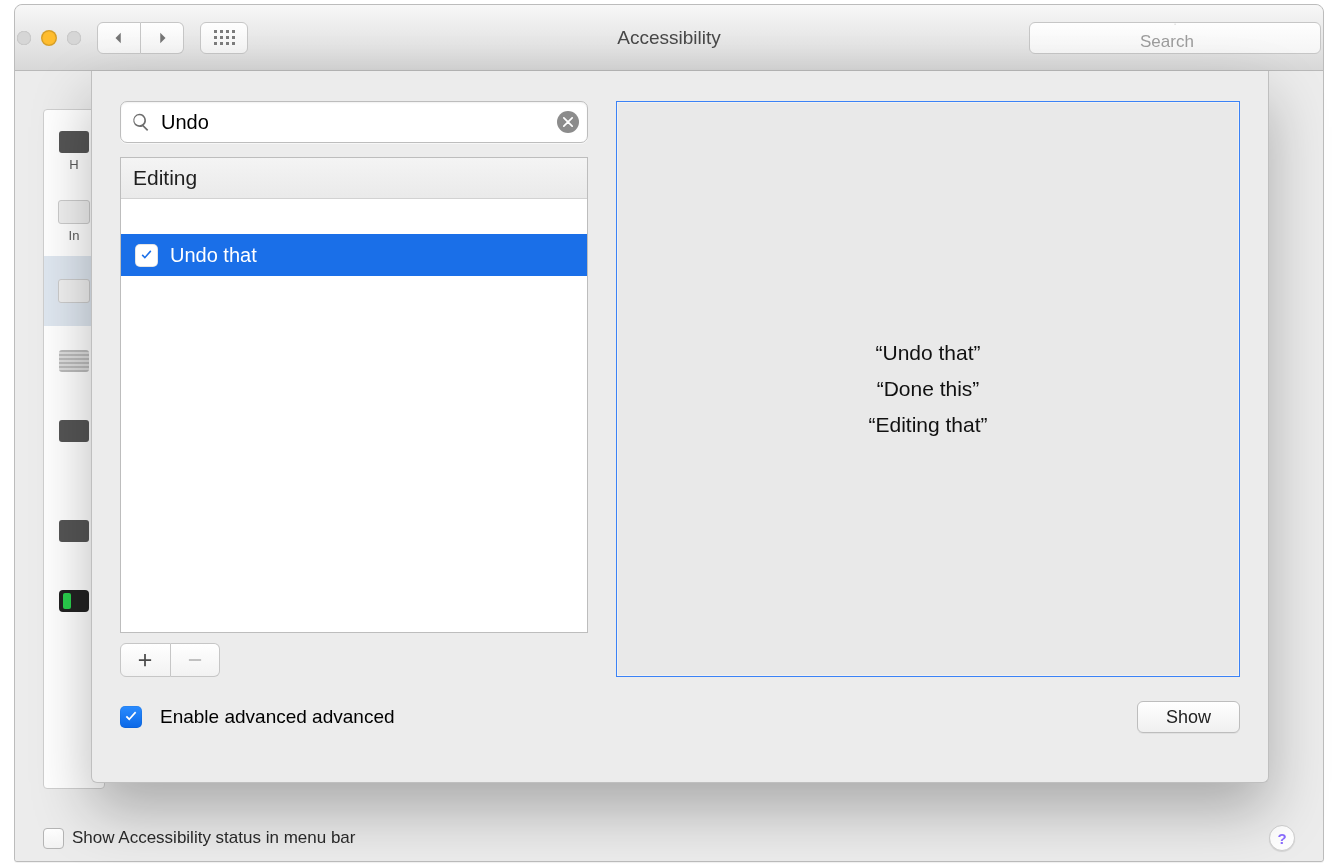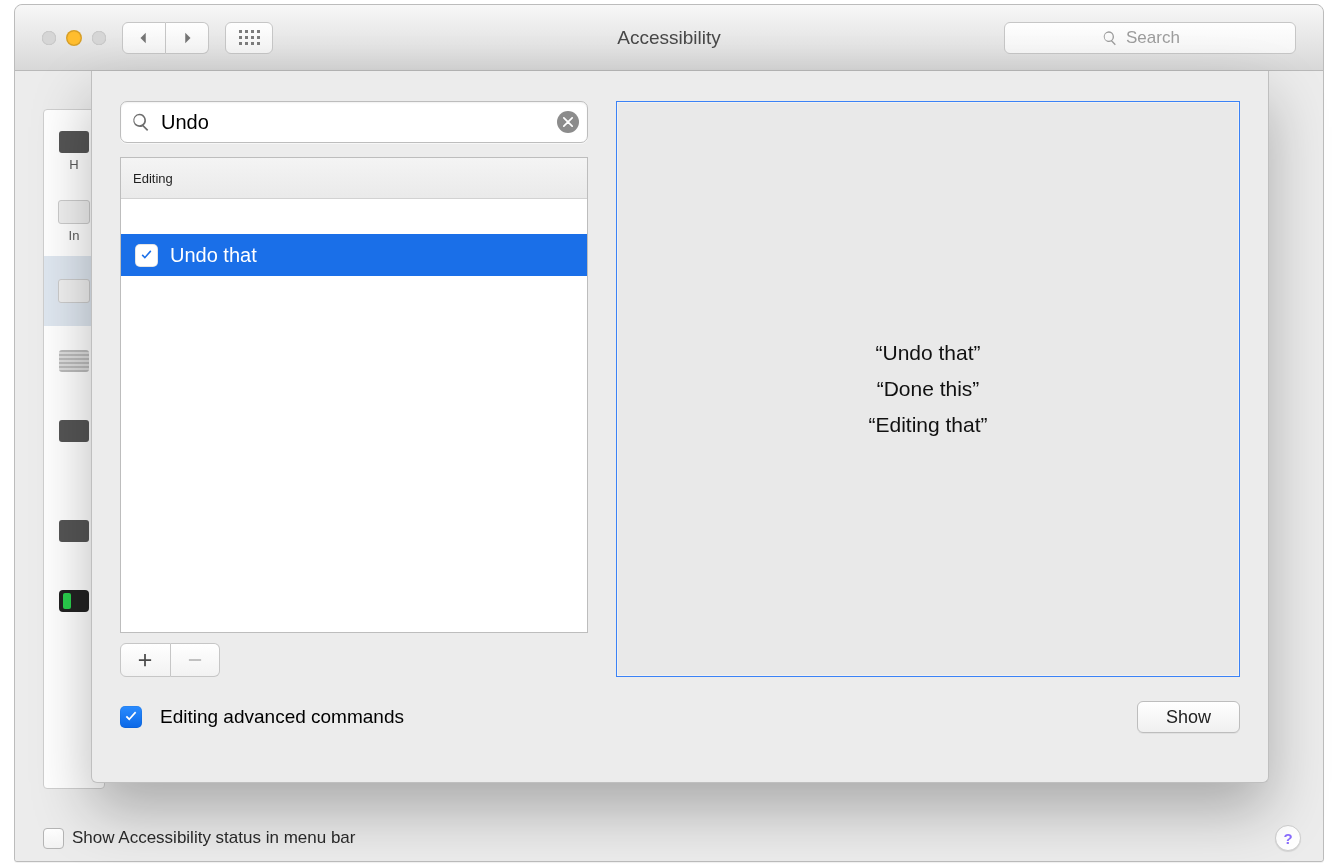--- a/index.html
+++ b/index.html
@@ -39,21 +39,21 @@
     border-radius:8px 8px 3px 3px;
     box-shadow:0 1px 0 rgba(0,0,0,.05);
   }
   
   .titlebar{
     height:66px;
     border-bottom:1px solid #b9b9b9;
     background:linear-gradient(var(--toolbar-top),var(--toolbar-bot));
     border-radius:8px 8px 0 0;
     display:flex;align-items:center;
-    padding:0 27px;gap:16px;box-sizing:border-box;
+    padding:0 2px;gap:16px;box-sizing:border-box;
     position:relative;
   }
   .traffic{display:flex;gap:10px;align-items:center;}
   .dot{width:14px;height:14px;border-radius:50%;box-shadow:inset 0 0 1px rgba(0,0,0,.35);}
   .dot.close{background:#d6d6d6;}
   .dot.min{background:#ffbd2e;border:.5px solid rgba(0,0,0,.15);}
   .dot.zoom{background:#d6d6d6;}
   .seg{display:flex;}
   .tbtn{
     height:30px;width:42px;
@@ -71,21 +71,21 @@
   .win-title{
     position:absolute;left:0;right:0;text-align:center;
     font-size:19px;color:#484848;pointer-events:none;font-weight:400;
   }
   .toolbar-spacer{flex:1;}
   .search-toolbar{
     position:relative;width:290px;height:30px;
     background:linear-gradient(#fefefe,#f5f5f5);
     border:1px solid var(--btn-border);border-radius:6px;
     display:flex;align-items:center;justify-content:center;gap:6px;
-    color:#9c9c9c;font-size:17px;
+    color:#9c9c9c;font-size:17px;flex-direction:column;
   }
   .search-toolbar svg{width:16px;height:16px;fill:#9c9c9c;}
   .search-toolbar input{border:none;outline:none;background:transparent;font-size:17px;color:#444;width:70px;}
   .search-toolbar input::placeholder{color:#9c9c9c;}
 
   
   .content{
     position:relative;height:calc(100% - 66px);
     background:var(--win-bg);
     border-radius:0 0 3px 3px;
@@ -101,21 +101,21 @@
   .sb-icon{width:30px;height:22px;border-radius:3px;background:#444;}
   .sb-icon.white{background:#f0f0f0;border:1px solid #ccc;}
   .sb-icon.kb{background:repeating-linear-gradient(#bbb,#bbb 2px,#ddd 2px,#ddd 4px);}
   .sb-icon.dark{background:#555;}
   .sb-icon.switch{background:#222;border-radius:4px;position:relative;}
   .sb-icon.switch::after{content:"";position:absolute;left:4px;top:3px;width:8px;height:16px;background:#2ad04d;border-radius:2px;}
   .sb-sel{background:#dfe7f0;}
 
   
   .footer{
-    position:absolute;left:28px;right:22px;bottom:7px;height:32px;
+    position:absolute;left:28px;right:28px;bottom:7px;height:32px;
     display:flex;align-items:center;justify-content:space-between;font-size:17px;color:#2b2b2b;
   }
   .ck{display:flex;align-items:center;gap:8px;}
   .checkbox{width:19px;height:19px;border-radius:4px;border:1px solid #b5b5b5;background:linear-gradient(#fff,#f2f2f2);display:flex;align-items:center;justify-content:center;}
   .help{
     width:24px;height:24px;border-radius:50%;
     background:#fff;border:1px solid #cfcfcf;
     display:flex;align-items:center;justify-content:center;
     color:#8a6cff;font-weight:600;font-size:15px;
     box-shadow:0 1px 1px rgba(0,0,0,.1);
@@ -146,21 +146,21 @@
   .clear-btn svg{width:10px;height:10px;fill:#fff;}
 
   .list{
     margin-top:14px;flex:1;
     border:1px solid var(--field-border);background:#fff;
     display:flex;flex-direction:column;overflow:hidden;
   }
   .list-header{
     height:40px;display:flex;align-items:center;padding:0 12px;
     background:linear-gradient(#f4f4f4,#eaeaea);border-bottom:1px solid #d2d2d2;
-    font-size:13px;color:#1f1f1f;
+    font-size:21px;color:#1f1f1f;
   }
   .list-row{
     height:42px;display:flex;align-items:center;gap:12px;padding:0 14px;font-size:20px;
   }
   .list-row.selected{background:#1a6fe8;color:#fff;margin-top:35px;}
   .sel-check{
     width:21px;height:21px;border-radius:5px;background:#1562d4;border:1px solid rgba(0,0,0,.1);
     display:flex;align-items:center;justify-content:center;
   }
   .list-row.selected .sel-check{background:#fff;}
@@ -332,20 +332,20 @@
 
       </div>
 
       <div class="sheet-footer">
         <div class="ck">
           <div class="blue-check">
             <svg viewBox="0 0 16 16">
                 <path d="M2 8l4 4 8-9-1.4-1.4L6 9.2 3.4 6.6z"></path>
               </svg>
           </div>
-          <span>Editing advanced commands</span>
+          <span>Enable advanced advanced</span>
         </div>
         <button class="done-btn">Show</button>
       </div>
     </div>
 
   </div>
 </div>
 
 </body></html>

